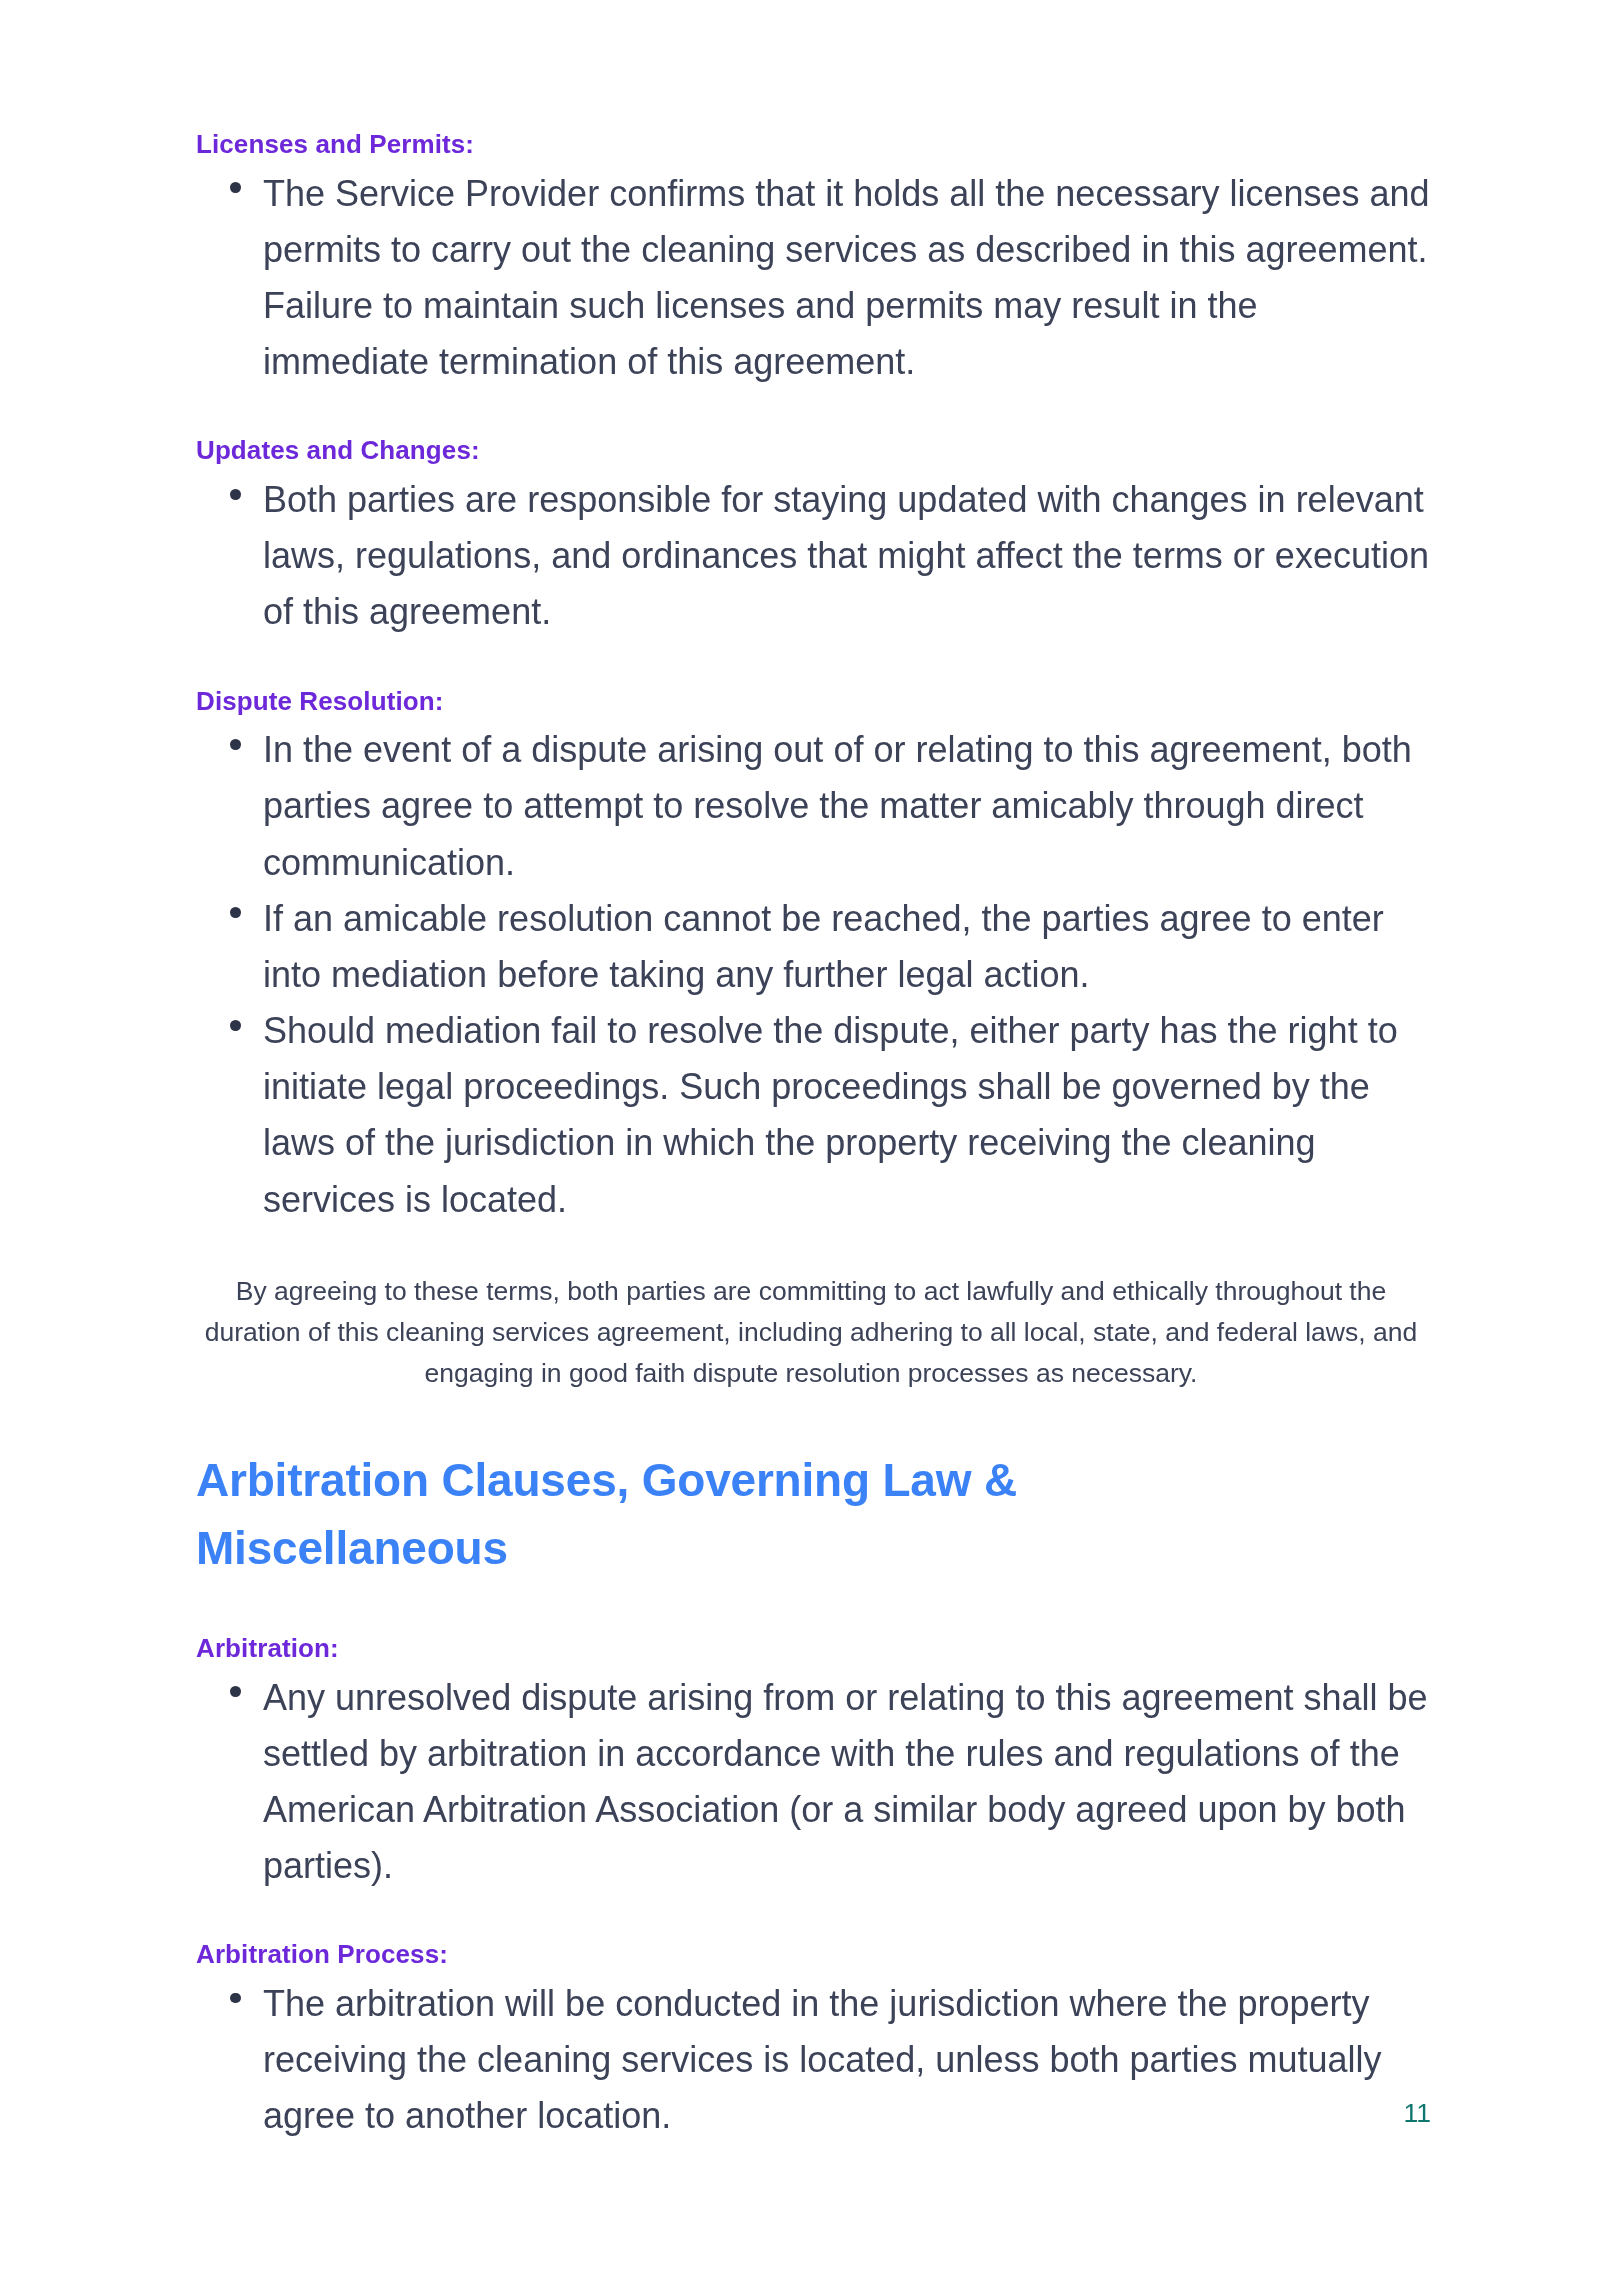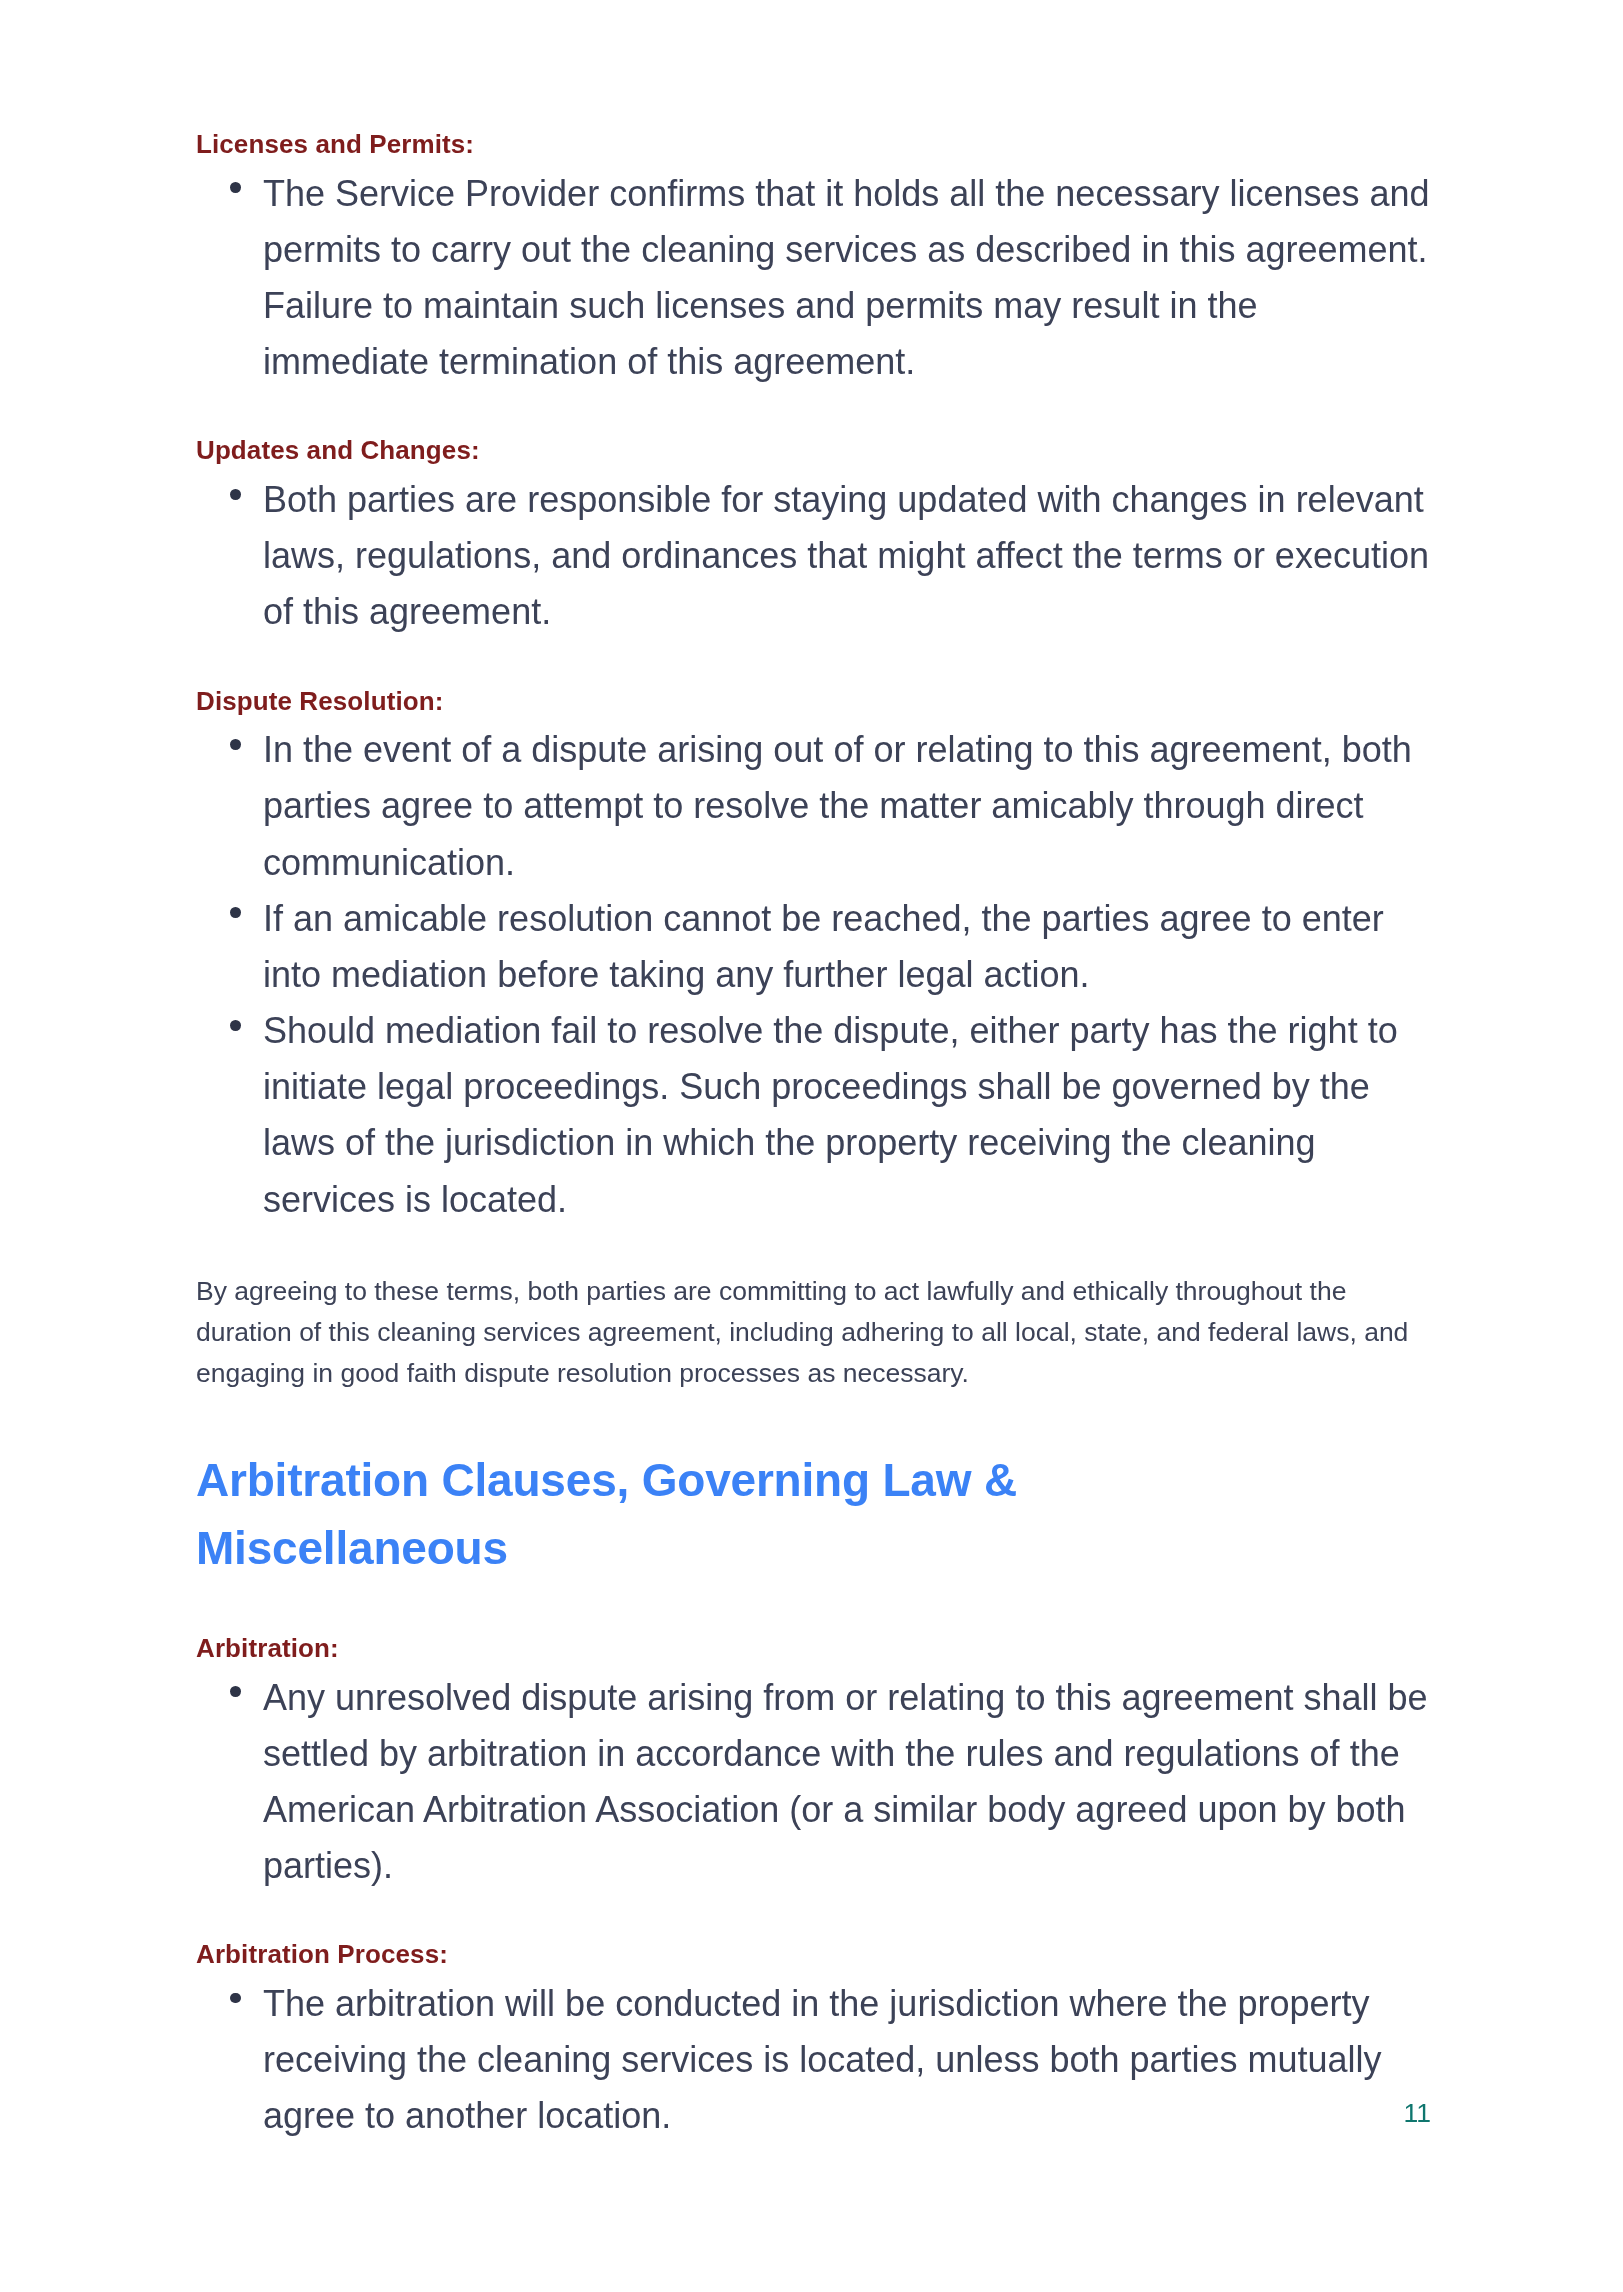--- a/index.html
+++ b/index.html
@@ -23,21 +23,21 @@
     position: absolute;
     left: 196px;
     top: 127px;
     width: 1235px;
   }
 
   
   .sub-heading {
     font-size: 26px;
     font-weight: bold;
-    color: #7f1d1d;
+    color: #6d28d9;
     line-height: 1.34;
     letter-spacing: 0.1px;
     margin: 0;
     padding: 0;
   }
 
   
   .bullet-list {
     list-style: none;
     margin: 0;
@@ -71,20 +71,21 @@
     margin-bottom: 3.9px;
   }
 
   
   .body-paragraph {
     font-size: 26.5px;
     line-height: 1.56;
     color: #3c4257;
     margin: 0;
     padding: 0;
+    text-align: center;
   }
 
   .para-block {
     margin-top: 15.7px;
     margin-bottom: 0;
     width: 1230px;
   }
 
   
   .section-heading {

